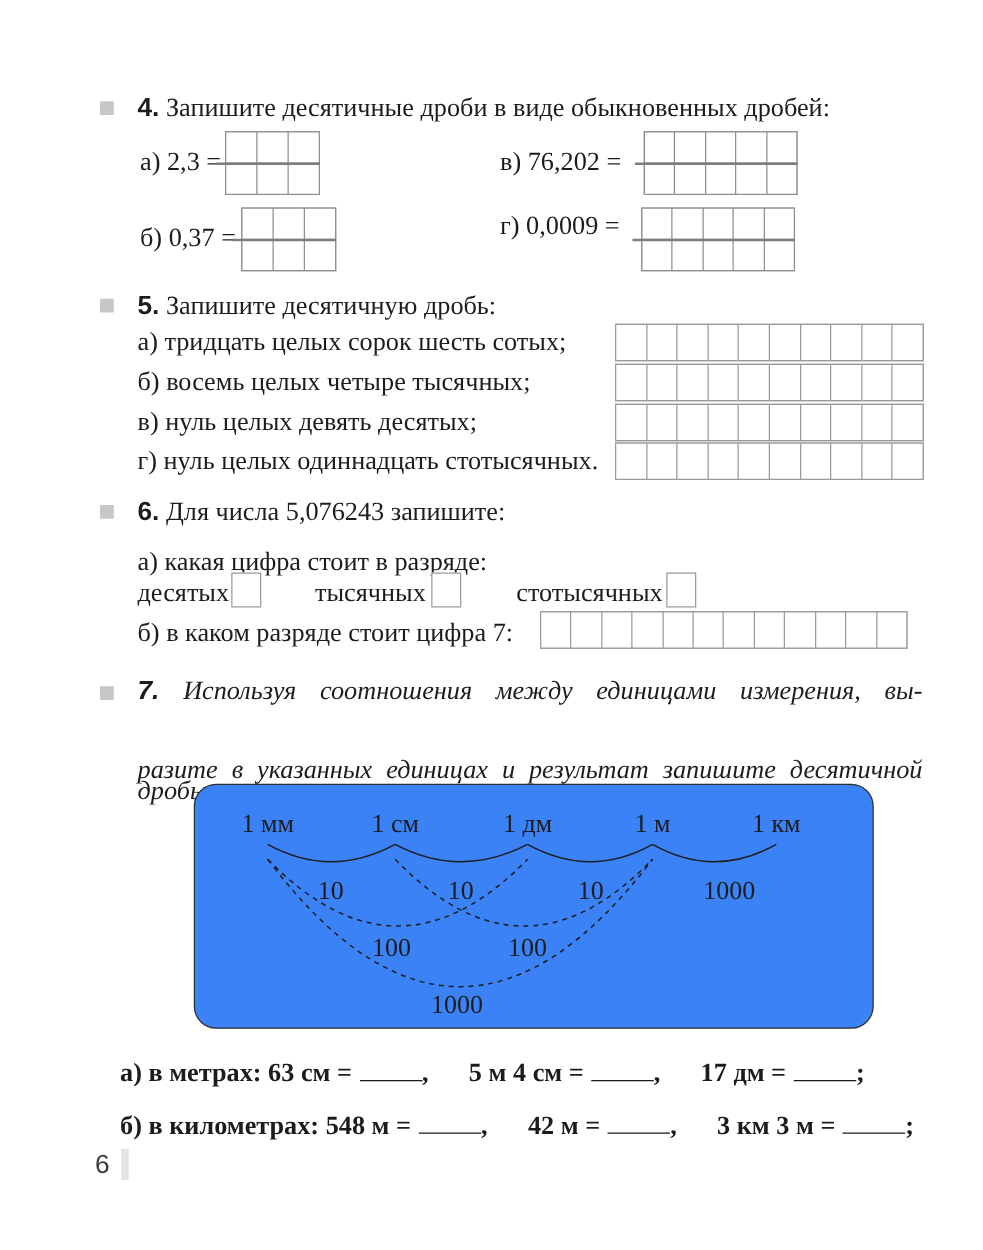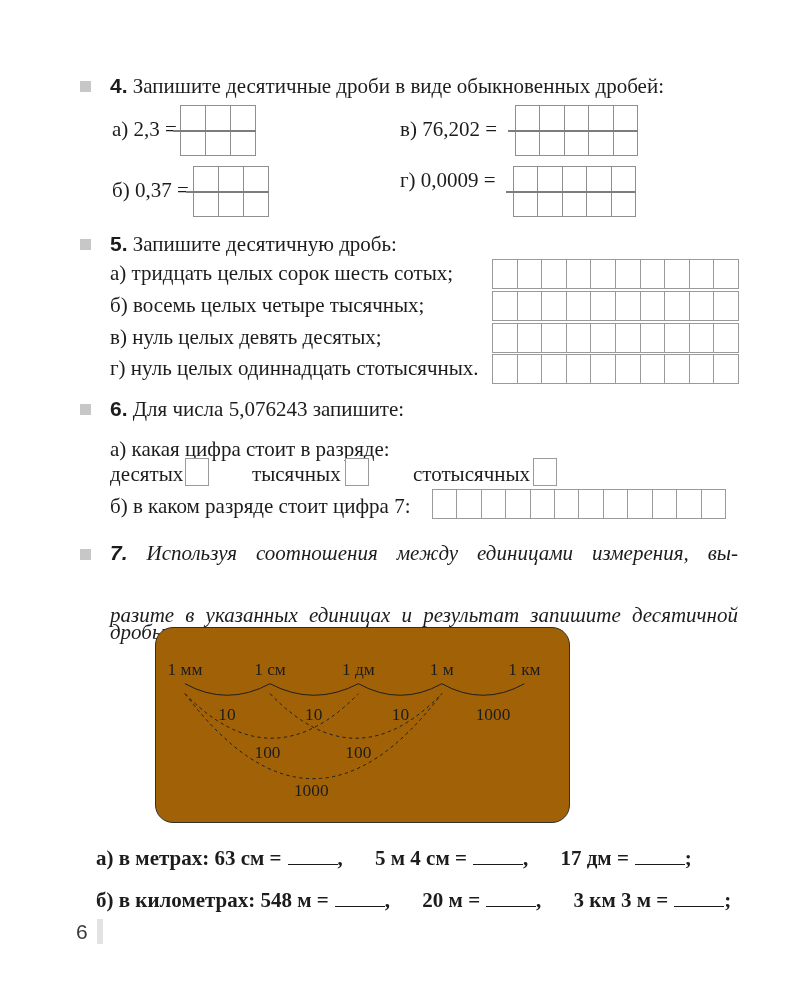--- a/index.html
+++ b/index.html
@@ -29,22 +29,22 @@
     grid-auto-rows:1fr;
   }
   .cell{background:#ffffff;}
   .sqbox{position:absolute;width:22px;height:26px;border:1px solid #9a9a9a;background:#fff;}
   
   .jline{position:absolute;left:110px;width:628px;font-size:21px;line-height:25px;
          text-align:justify;text-align-last:justify;font-style:italic;}
   .jline.last{text-align-last:left;margin-top:20px;}
   
   .diagram-box{
-    position:absolute;left:155px;top:627px;width:415px;height:196px;
-    border:1.5px solid #2f2f2f;border-radius:18px;box-sizing:border-box;background:#a16207;
+    position:absolute;left:155px;top:627px;width:544px;height:196px;
+    border:1.5px solid #2f2f2f;border-radius:18px;box-sizing:border-box;background:#3b82f6;
   }
   .diagram-box svg{display:block;width:100%;height:100%;}
   svg text{font-family:"Liberation Serif", serif;fill:#1c1c1c;}
   .unit-label{font-size:21px;}
   .factor-label{font-size:21px;}
   
   .fill-line{position:absolute;left:96px;font-size:21px;line-height:26px;white-space:nowrap;font-weight:bold;}
   .blank{
     display:inline-block;width:50px;height:5px;margin-left:6px;
     border-bottom:1.6px solid #1b1b1b;
@@ -233,17 +233,17 @@
   </svg>
 </div>
 
 <div class="fill-line" style="top:845px;"><span>а) в метрах:</span>
   <span>63 см =</span><span class="blank"></span><span>,</span>
   <span class="gap">5 м 4 см =</span><span class="blank"></span><span>,</span>
   <span class="gap">17 дм =</span><span class="blank"></span><span>;</span></div>
 
 <div class="fill-line" style="top:887px;"><span>б) в километрах:</span>
   <span>548 м =</span><span class="blank"></span><span>,</span>
-  <span class="gap">20 м =</span><span class="blank"></span><span>,</span>
+  <span class="gap">42 м =</span><span class="blank"></span><span>,</span>
   <span class="gap">3 км 3 м =</span><span class="blank"></span><span>;</span></div>
 
 <div class="footer-num">6</div>
 <div class="footer-bar"></div>
 
 </body></html>

